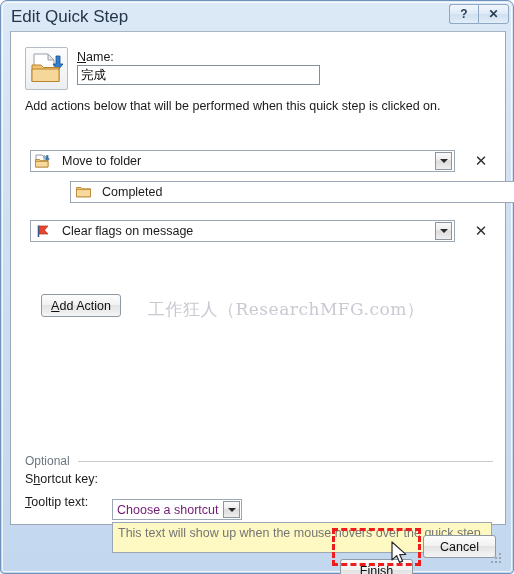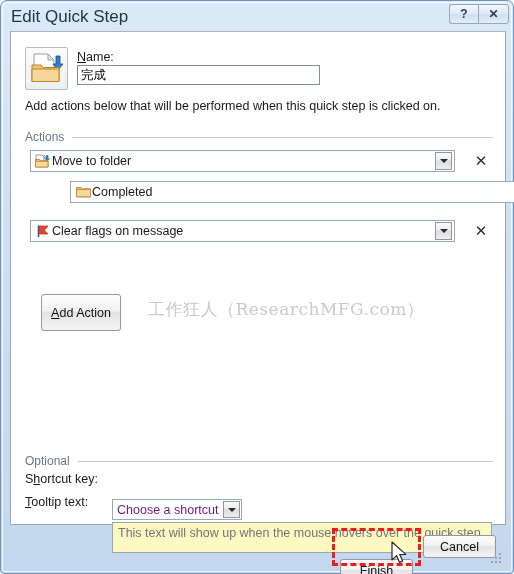--- a/index.html
+++ b/index.html
@@ -171,21 +171,21 @@
     height: 16px;
     margin-left: 3px;
     flex: none;
     display: flex;
     align-items: center;
     justify-content: center;
   }
   .action-row .ar-text {
     font-size: 12.5px;
     color: #1a1a1a;
-    margin-left: 0;
+    margin-left: 10px;
     flex: 1 1 auto;
     white-space: nowrap;
     overflow: hidden;
   }
   .ddl-btn {
     width: 17px;
     height: 18px;
     margin-right: 2px;
     flex: none;
     box-sizing: border-box;
@@ -227,21 +227,21 @@
     align-items: center;
     justify-content: center;
     cursor: default;
   }
   .btn u { text-decoration: underline; }
   .add-action-btn {
     position: absolute;
     left: 30px;
     top: 262px;
     width: 80px;
-    height: 37px;
+    height: 23px;
   }
 
   
   .watermark {
     position: absolute;
     left: 137px;
     top: 266px;
     font-family: "DejaVu Serif", serif;
     font-size: 17px;
     color: #c9c9d2;
@@ -384,24 +384,20 @@
         <path d="M6 17 h9 l2.5 2.5 h15.5 v14 h-27 z" fill="#f0c374" stroke="#b9842d" stroke-width="1"></path>
         <path d="M6 21 h27 v12.5 h-27 z" fill="#f6d79a" stroke="#b9842d" stroke-width="1"></path>
       </svg>
     </div>
 
     <div class="name-label"><u>N</u>ame:</div>
     <input class="name-input" type="text" value="完成" style="">
 
     <div class="desc-text">Add actions below that will be performed when this quick step is clicked on.</div>
 
-    <div class="group-head" style="left:14px; top:97px; width:468px;">
-      <span class="gh-label">Actions</span>
-      <span class="gh-line"></span>
-    </div>
 
     <div class="action-row" style="left:19px; top:118px; width:425px;">
       <span class="ar-icon">
         <svg width="16" height="14" viewBox="0 0 16 14">
           <path d="M1 1 h6 l2 2 v6 h-8 z" fill="#ffffff" stroke="#8a9097" stroke-width="0.9"></path>
           <path d="M9 1 l3 3 h-3 z" fill="#cfd4d9" stroke="#8a9097" stroke-width="0.7"></path>
           <path d="M11.5 1.5 h1.6 v3.2 h1.3 l-2.1 2.6 l-2.1 -2.6 h1.3 z" fill="#2f7fd0" stroke="#1b4f85" stroke-width="0.5"></path>
           <path d="M0.5 5.5 h4 l1.2 1.2 h7.3 v6.3 h-12.5 z" fill="#f0c374" stroke="#b9842d" stroke-width="0.9"></path>
           <path d="M0.5 7.4 h12.5 v5.6 h-12.5 z" fill="#f7d99e" stroke="#b9842d" stroke-width="0.8"></path>
         </svg>

